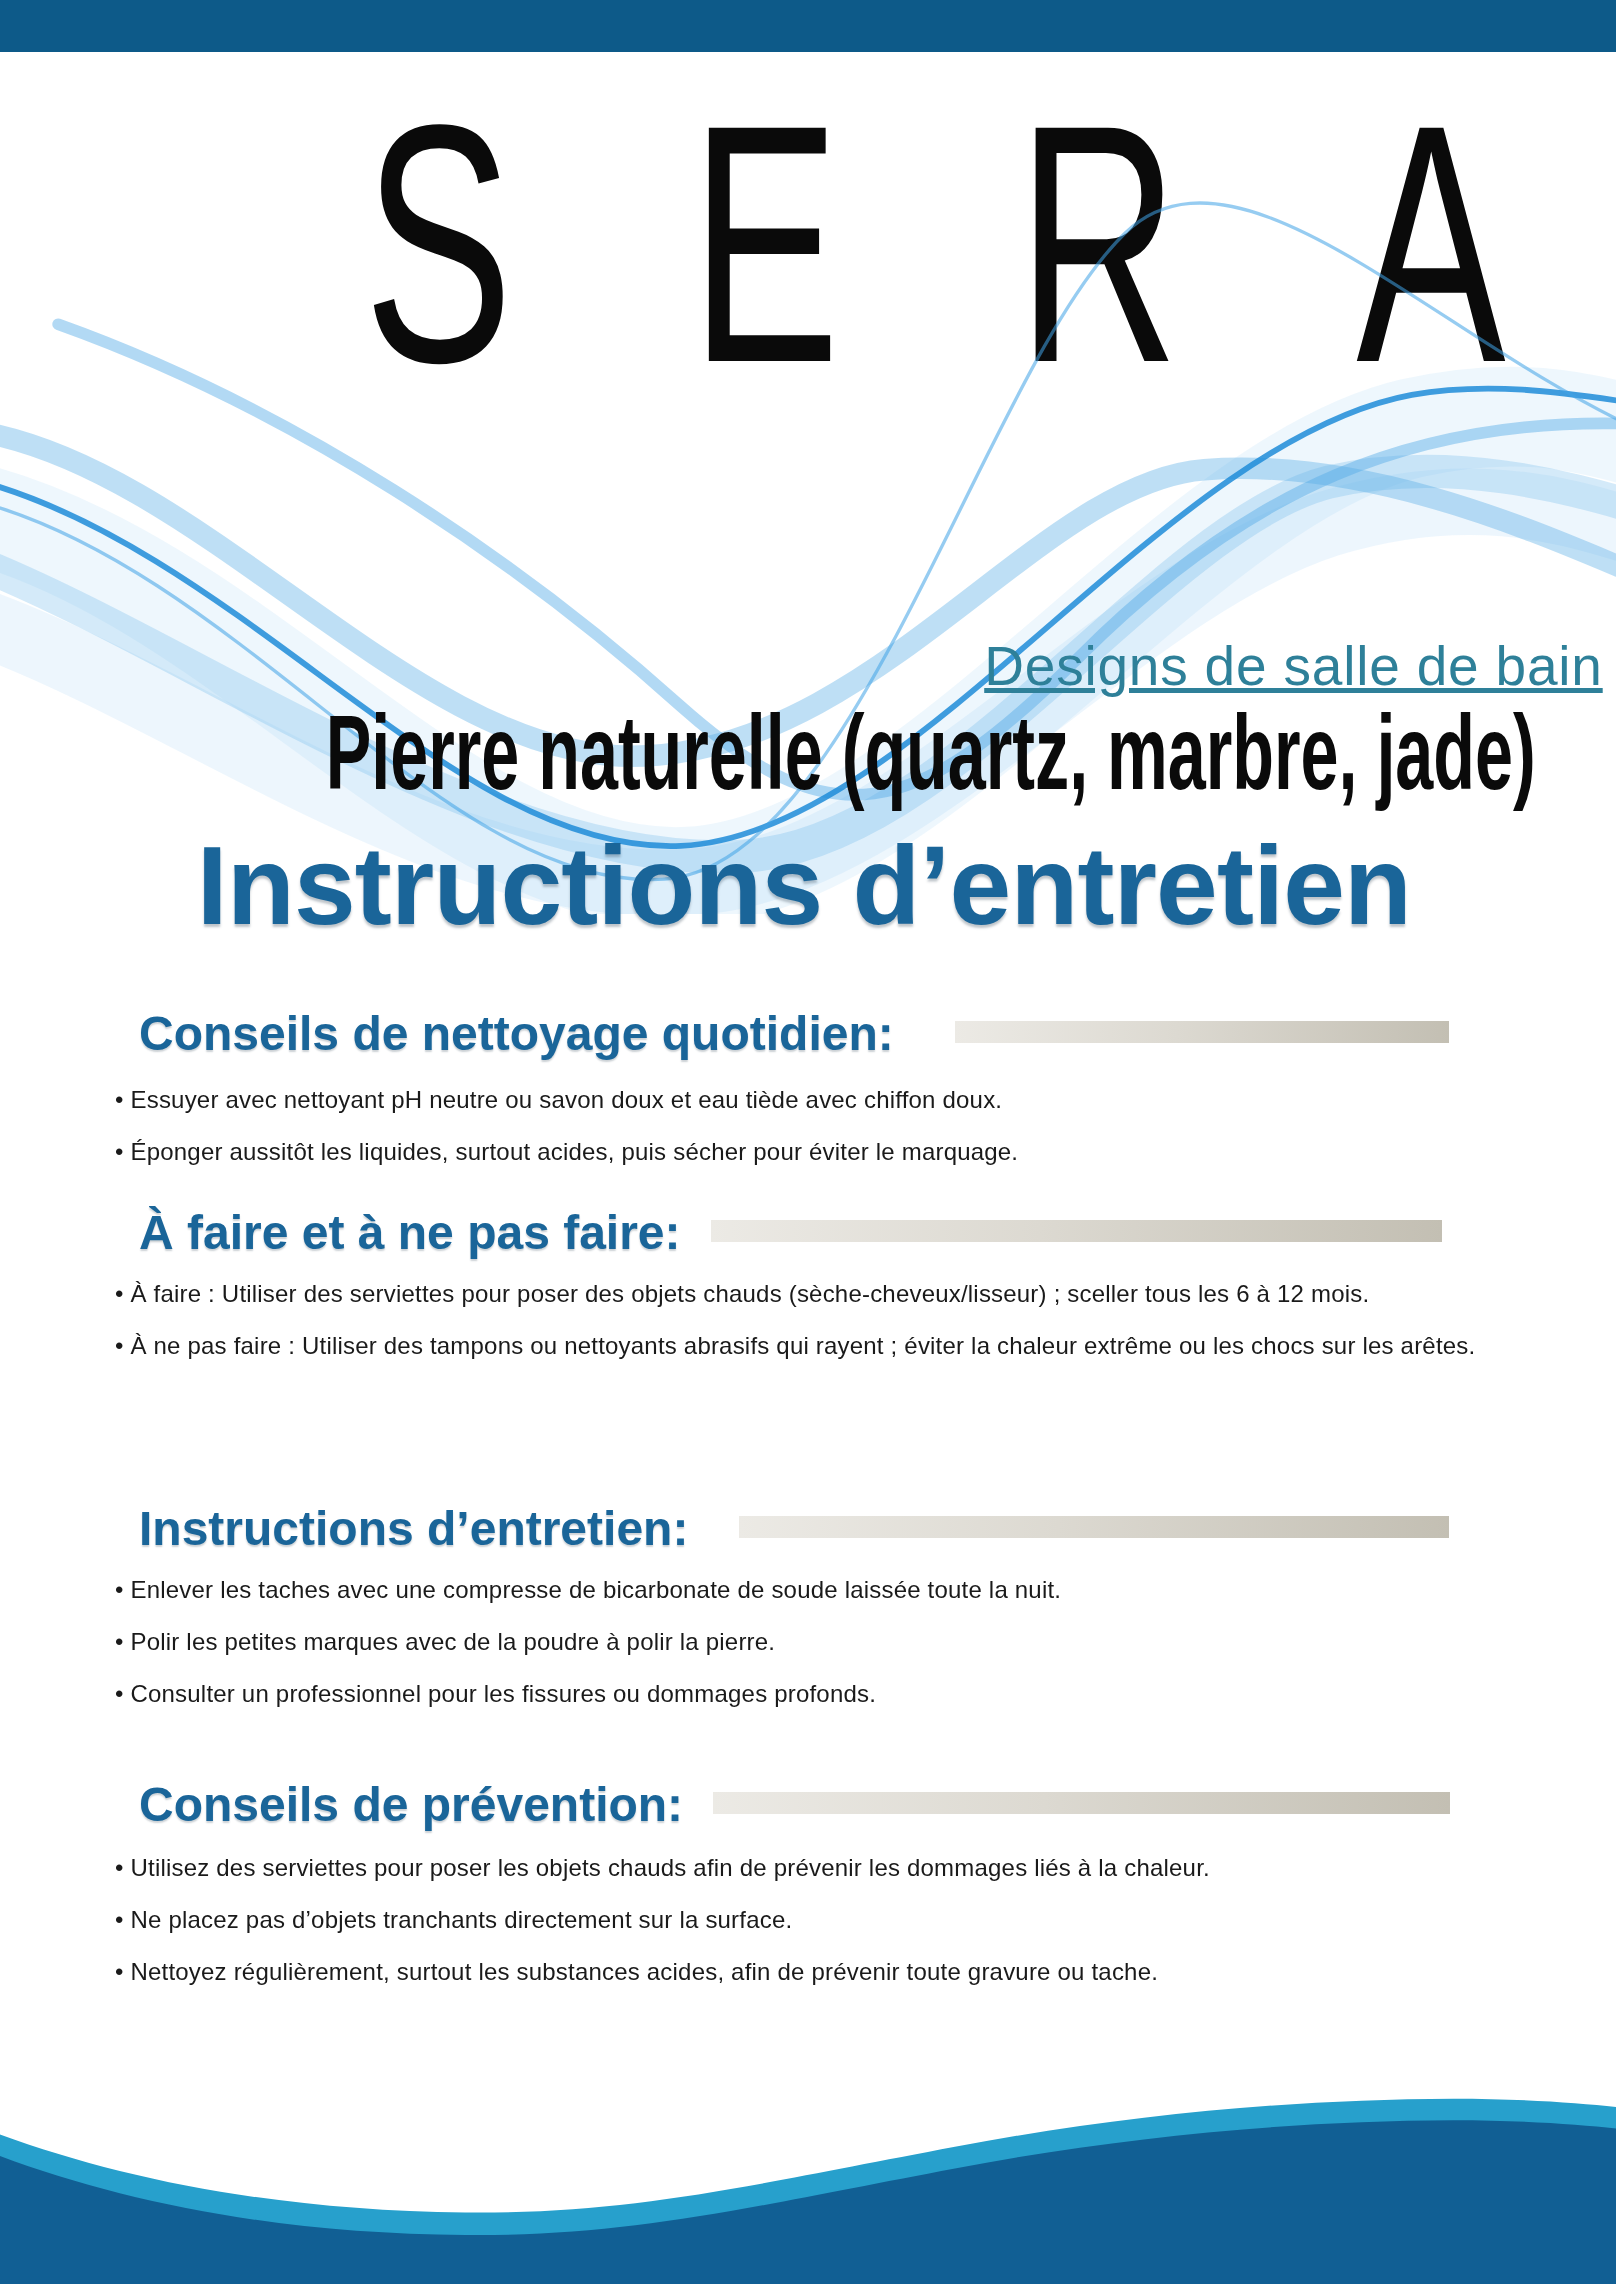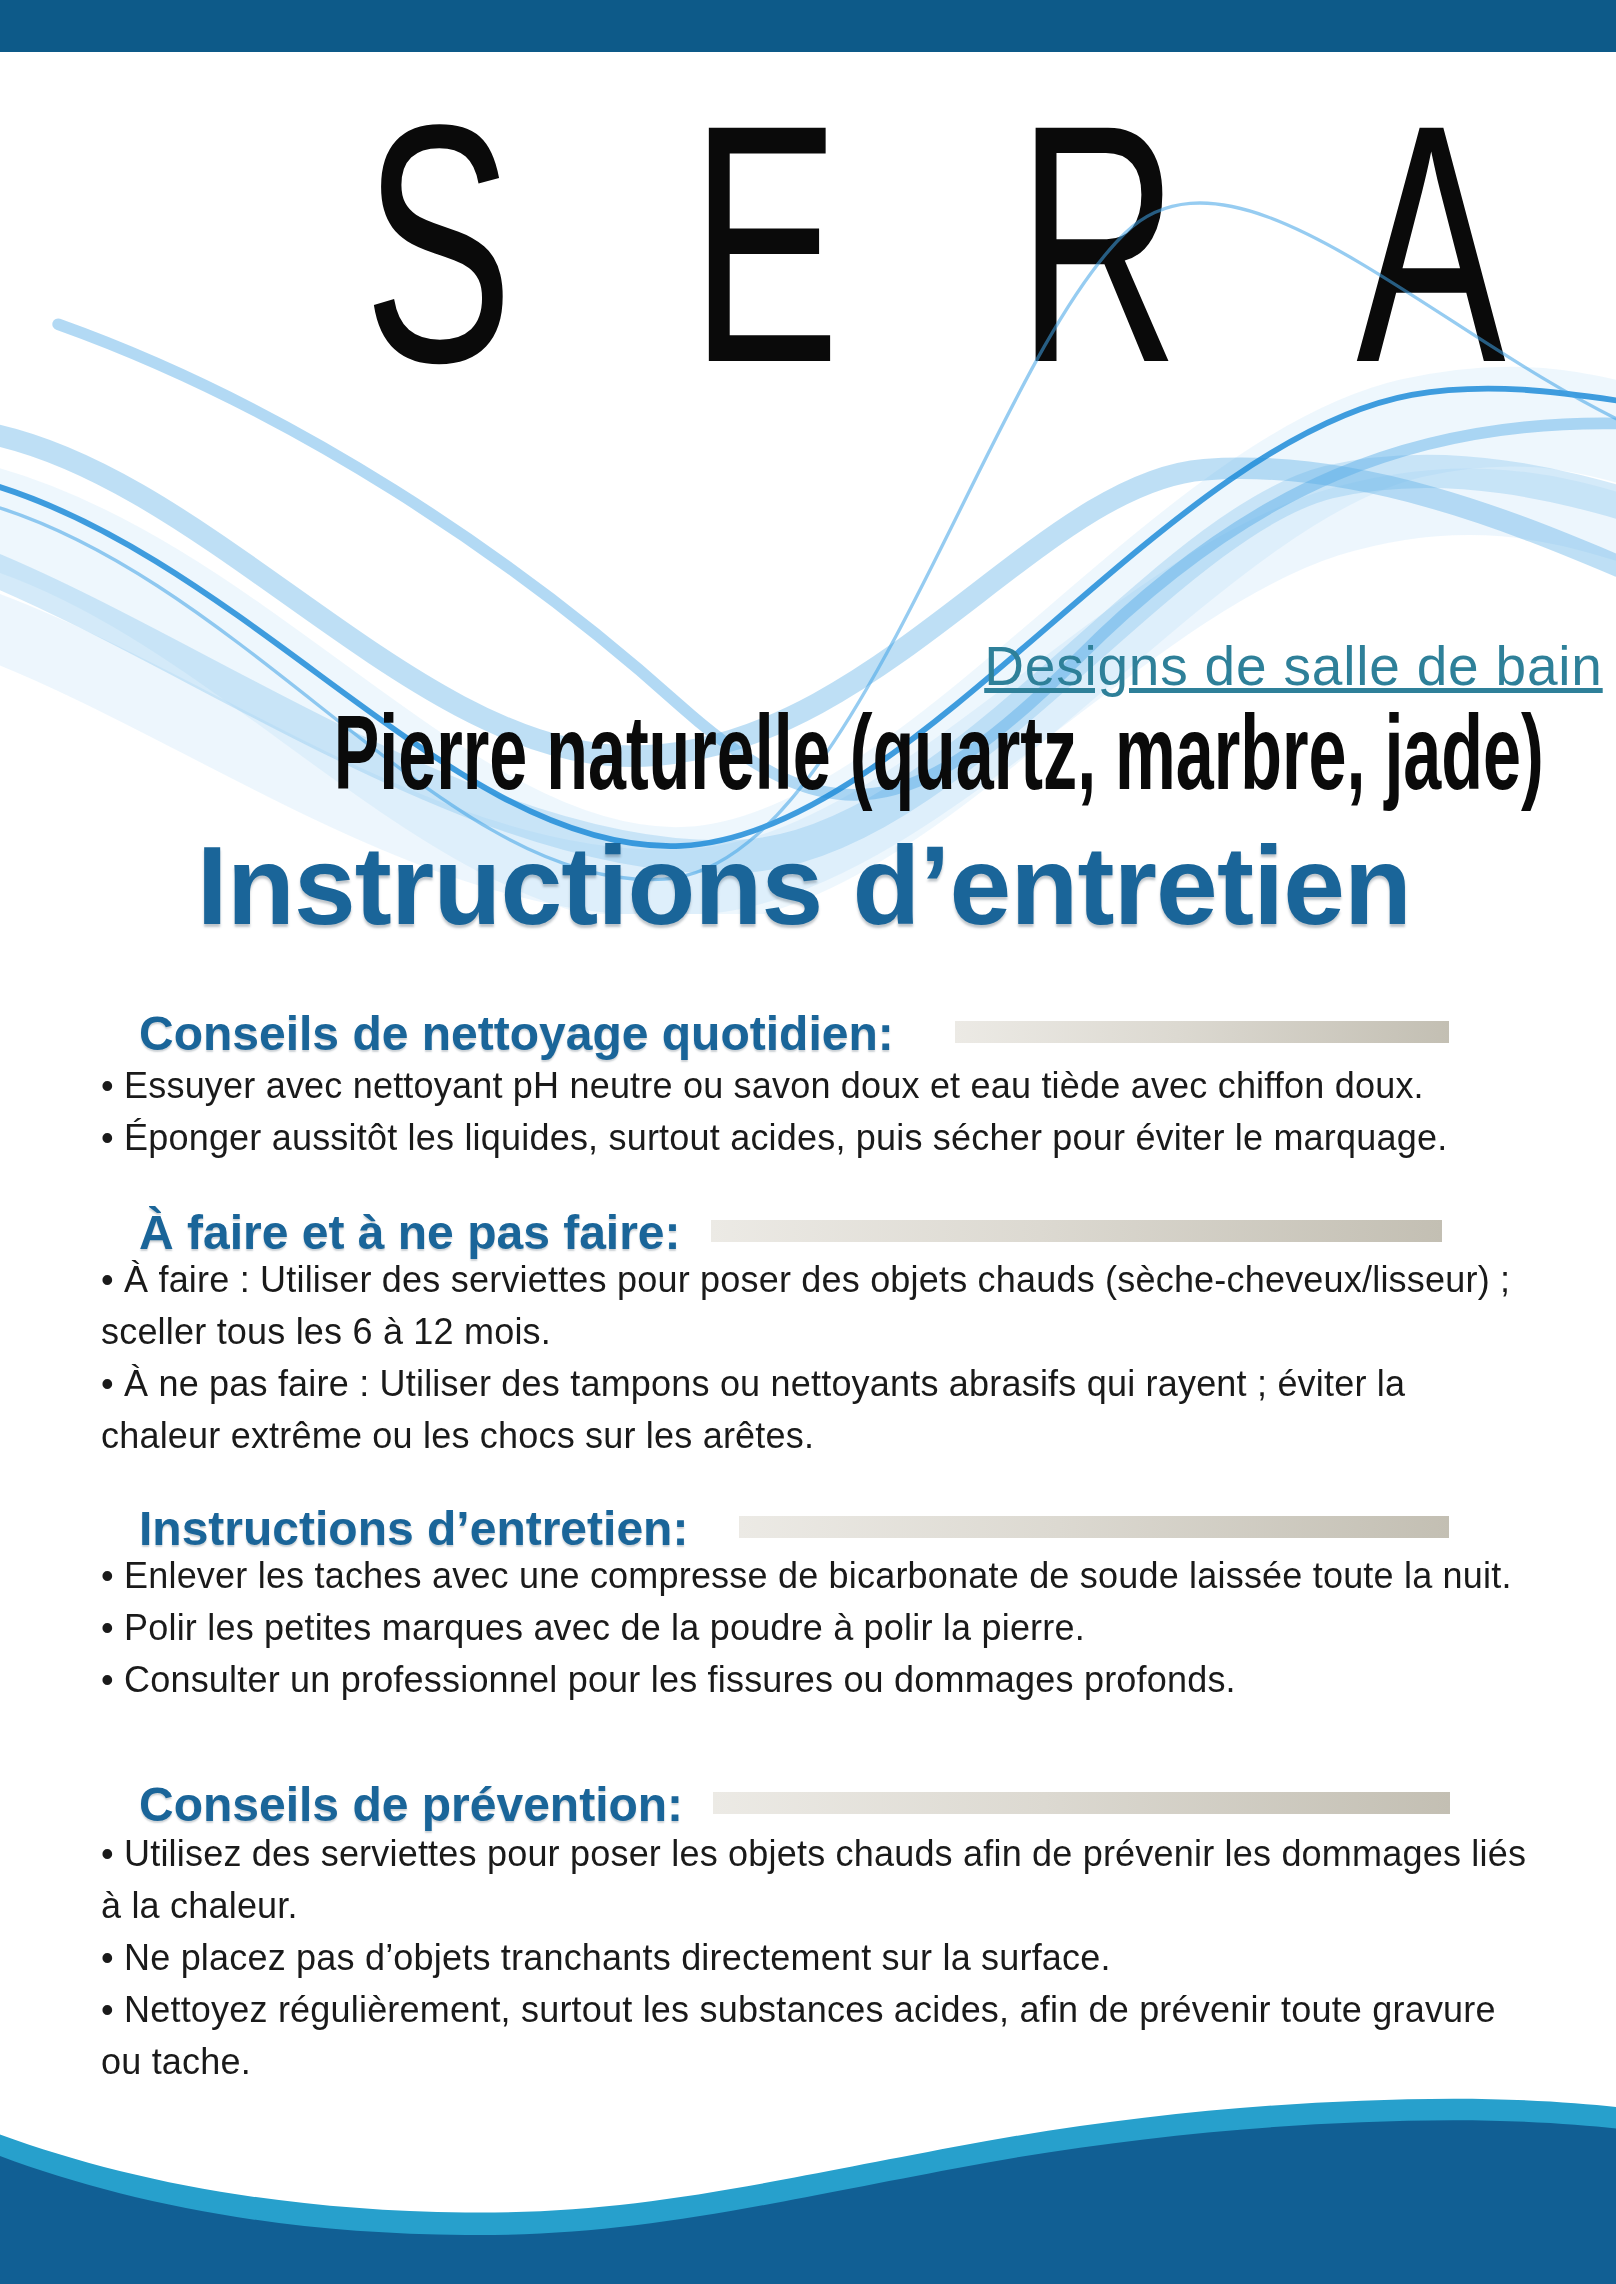--- a/index.html
+++ b/index.html
@@ -28,21 +28,21 @@
   .wave-svg { position:absolute; top:125px; left:0; width:1616px; height:789px; pointer-events:none; }
 
   
   .tagline {
     position:absolute; top:639px; right:13.3px;
     font-size:55px; line-height:1; color:var(--teal,#2e8099);
     letter-spacing:0.8px; white-space:nowrap;text-decoration:underline;
   }
 
   
-  .subtitle { position:absolute; top:700px; left:0; right:0; text-align:center;padding-left:8px; }
+  .subtitle { position:absolute; top:700px; left:0; right:0; text-align:center; }
   .subtitle-inner {
     display:inline-block; font-size:105px; font-weight:700; line-height:1;
     color:#0a0a0a; white-space:nowrap; letter-spacing:0px;
     transform:scaleX(0.65); transform-origin:50% 50%;
   }
 
   
   .title {
     position:absolute; top:831px; left:0; right:8px; margin:0; text-align:center;
     font-size:111px; font-weight:700; line-height:1; letter-spacing:-0.8px;
@@ -67,22 +67,22 @@
     position:absolute; height:22.4px; z-index:1;
     background:linear-gradient(90deg,var(--bar-start,#eceae5) 0%, #dcd9d1 45%, var(--bar-end,#c3bfb3) 100%);
   }
   .bar.b1 { left:955px; top:1021px; width:494px; }
   .bar.b2 { left:711px;  top:1220px; width:731px; }
   .bar.b3 { left:739px;  top:1516px; width:710px; }
   .bar.b4 { left:713px;  top:1792px; width:737px; }
 
   
   .blist {
-    position:absolute; left:101px; width:1432px; margin:0; padding:0;
-    list-style:none; font-size:36px; line-height:52px; color:var(--text,#1a1a1a);
+    position:absolute; left:101px; width:1432px; margin:14px; padding:0;
+    list-style:none; font-size:24px; line-height:52px; color:var(--text,#1a1a1a);
     letter-spacing:0.2px;
   }
   .blist.l1 { top:1060px; }
   .blist.l2 { top:1254px; }
   .blist.l3 { top:1550px; }
   .blist.l4 { top:1828px; }
   .blist li { margin:0; padding:0; }
   .blist li::before { content:attr(data-bullet) " "; }
 
   

